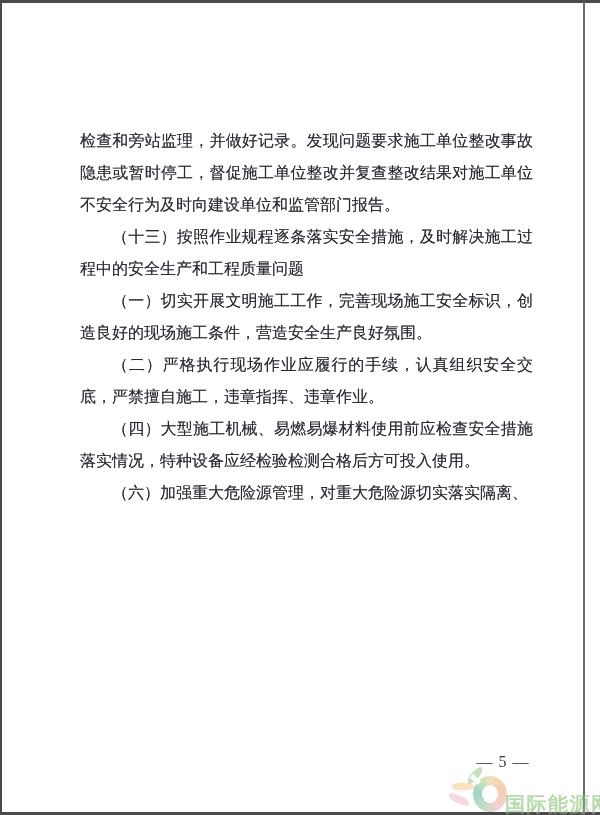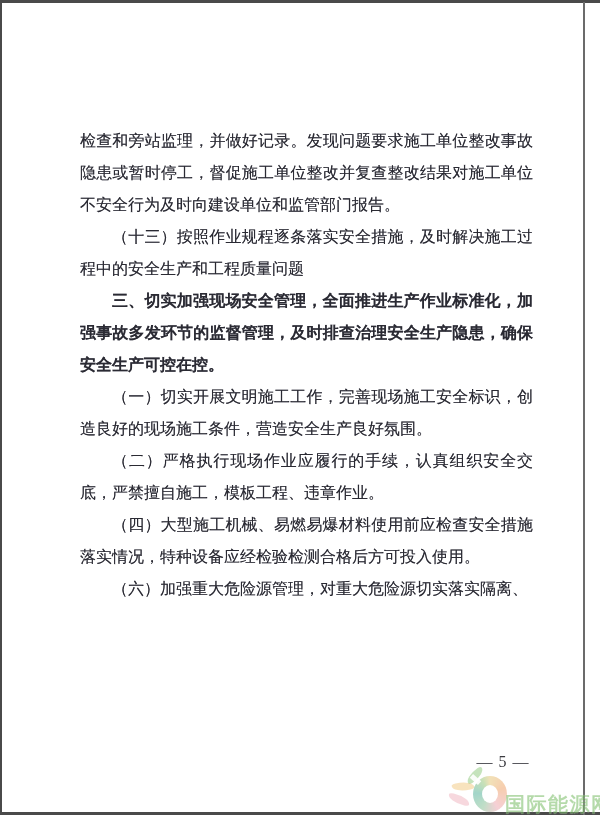--- a/index.html
+++ b/index.html
@@ -75,23 +75,22 @@
 <div class="page">
 
   <div class="edge-top"></div>
   <div class="edge-left"></div>
   <div class="edge-bottom"></div>
   <div class="edge-right"></div>
 
   <div class="doc-body">
       <p class="para">检查和旁站监理，并做好记录。发现问题要求施工单位整改事故隐患或暂时停工，督促施工单位整改并复查整改结果对施工单位不安全行为及时向建设单位和监管部门报告。</p>
       <p class="para indent">（十三）按照作业规程逐条落实安全措施，及时解决施工过程中的安全生产和工程质量问题</p>
-      <p class="para indent bold">三、切实加强现场安全管理，全面推进生产作业标准化，加强事故多发环节的监督管理，及时排查治理安全生产隐患，确保安全生产可控在控。</p>
       <p class="para indent">（一）切实开展文明施工工作，完善现场施工安全标识，创造良好的现场施工条件，营造安全生产良好氛围。</p>
-      <p class="para indent">（二）严格执行现场作业应履行的手续，认真组织安全交底，严禁擅自施工，模板工程、违章作业。</p>
+      <p class="para indent">（二）严格执行现场作业应履行的手续，认真组织安全交底，严禁擅自施工，违章指挥、违章作业。</p>
       <p class="para indent">（四）大型施工机械、易燃易爆材料使用前应检查安全措施落实情况，特种设备应经检验检测合格后方可投入使用。</p>
       <p class="para indent">（六）加强重大危险源管理，对重大危险源切实落实隔离、</p>
     </div>
 
   <div class="page-number">— 5 —</div>
 
   <div class="watermark">
     <div class="petal petal-green"></div>
     <div class="petal petal-yellow"></div>
     <div class="petal petal-pink"></div>

